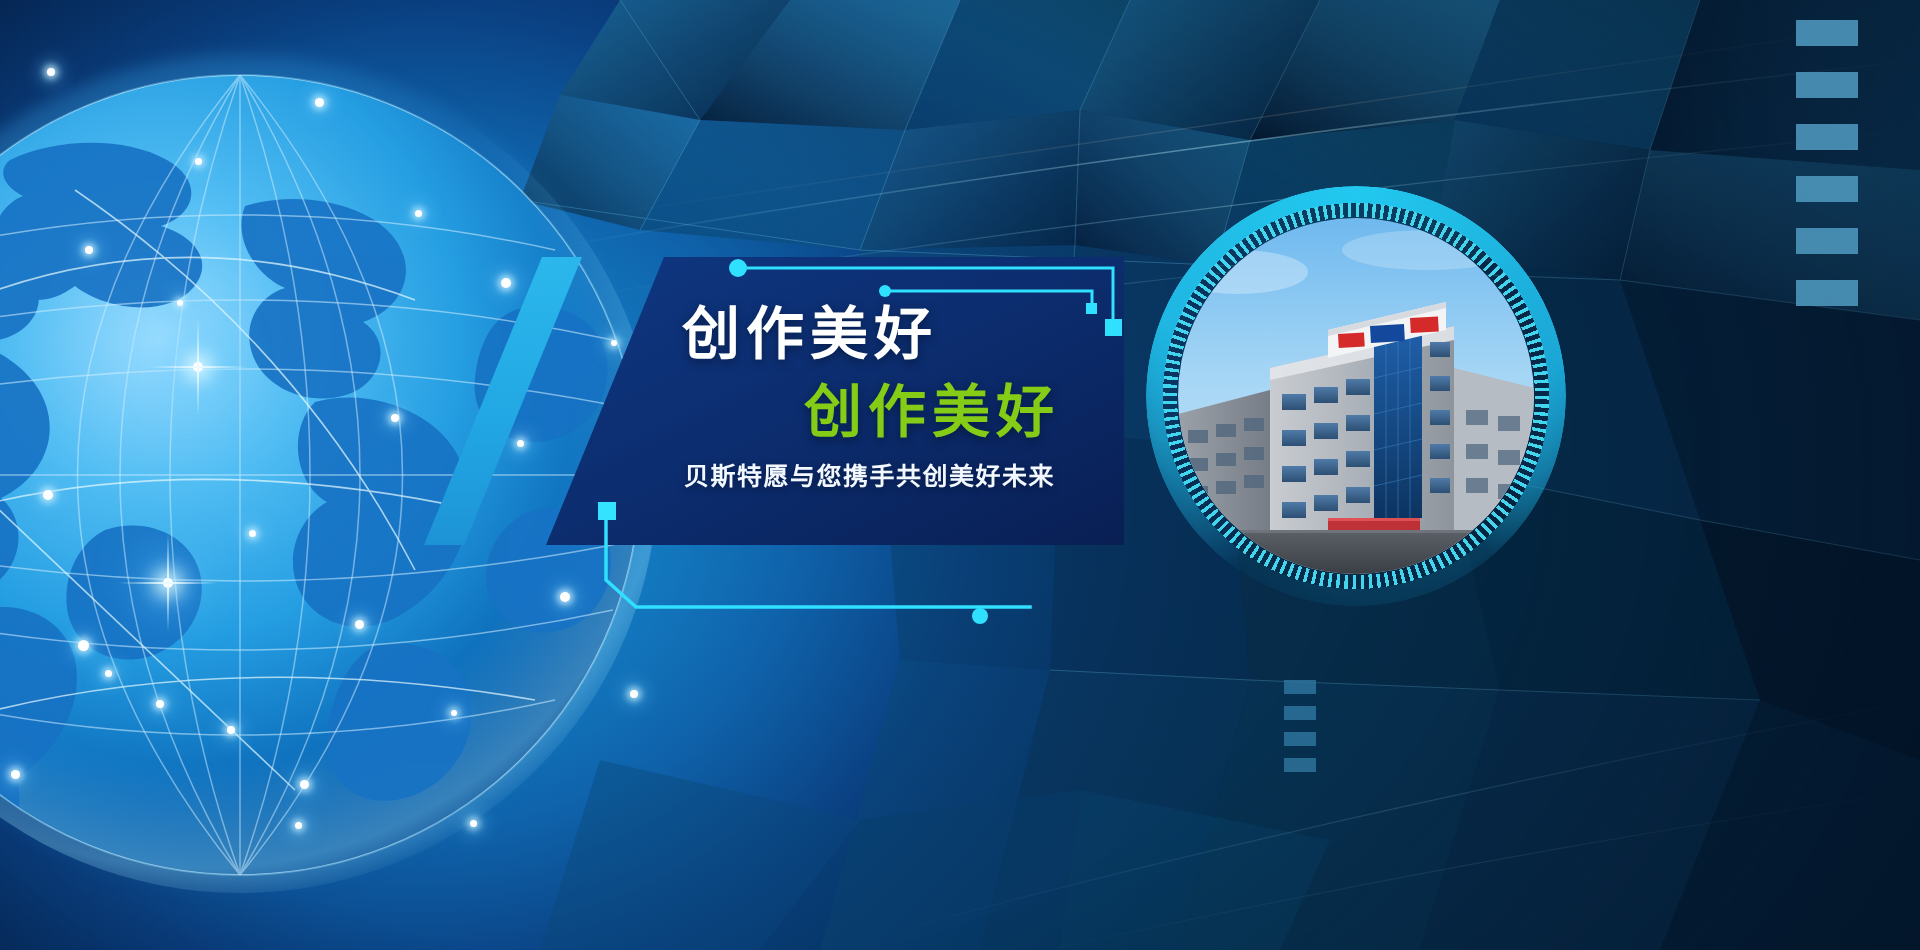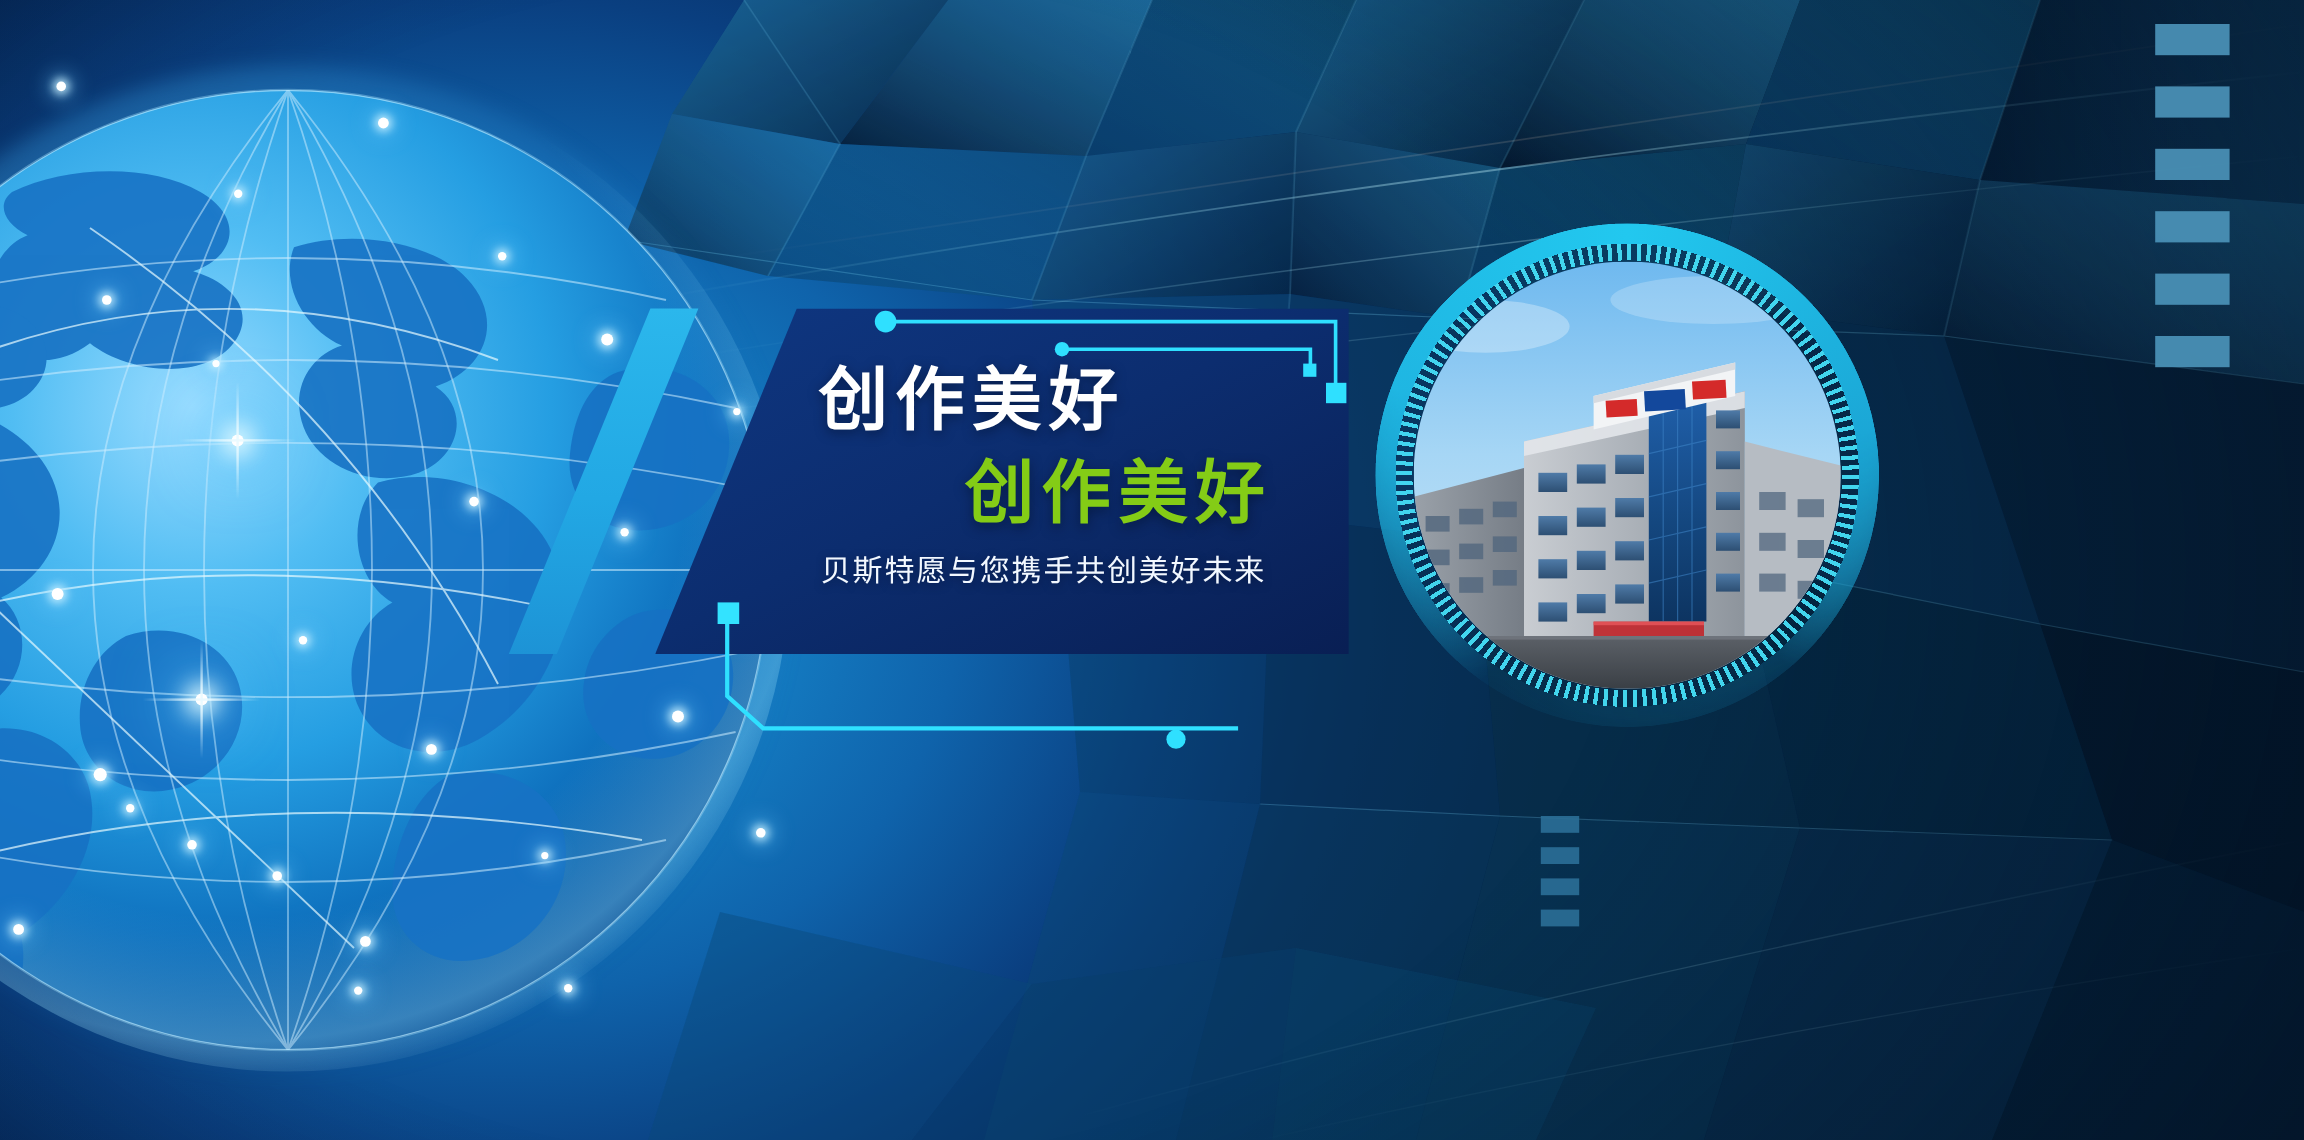--- a/index.html
+++ b/index.html
@@ -124,21 +124,21 @@
   .headline2{
     position:absolute; left:258px; top:126px;
     font-size:58px; line-height:1; font-weight:700;
     letter-spacing:6px;
     color:#84cc16;
     text-shadow:0 3px 10px rgba(0,14,40,.55);
     white-space:nowrap;
   }
   .subline{
     position:absolute; left:138px; top:207px;
-    font-size:25px; line-height:1; font-weight:400;
+    font-size:25px; line-height:1; font-weight:700;
     letter-spacing:1.5px;
     color:#f2f8ff;
     text-shadow:0 2px 7px rgba(0,14,40,.5);
     white-space:nowrap;
   }
 
   
   .circuit{ position:absolute; left:-10px; top:-12px; width:620px; height:330px; overflow:visible; }
 </style>
 </head>

